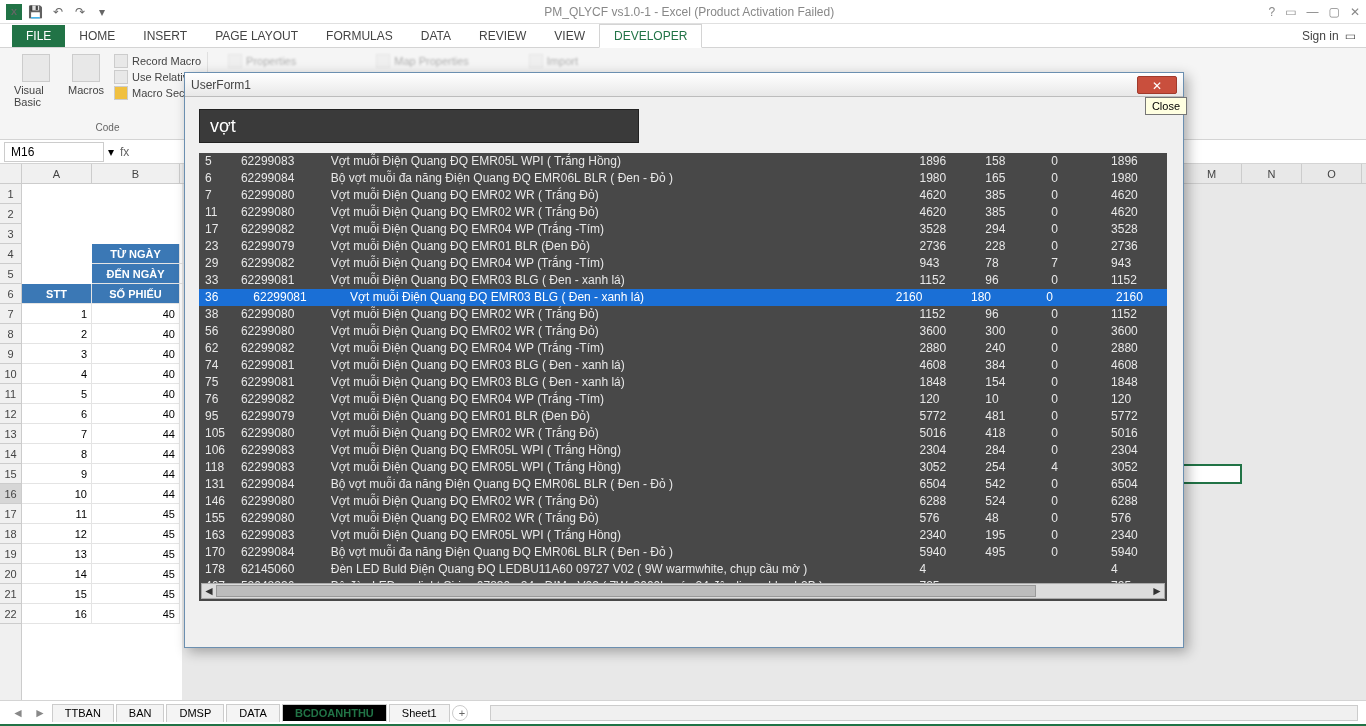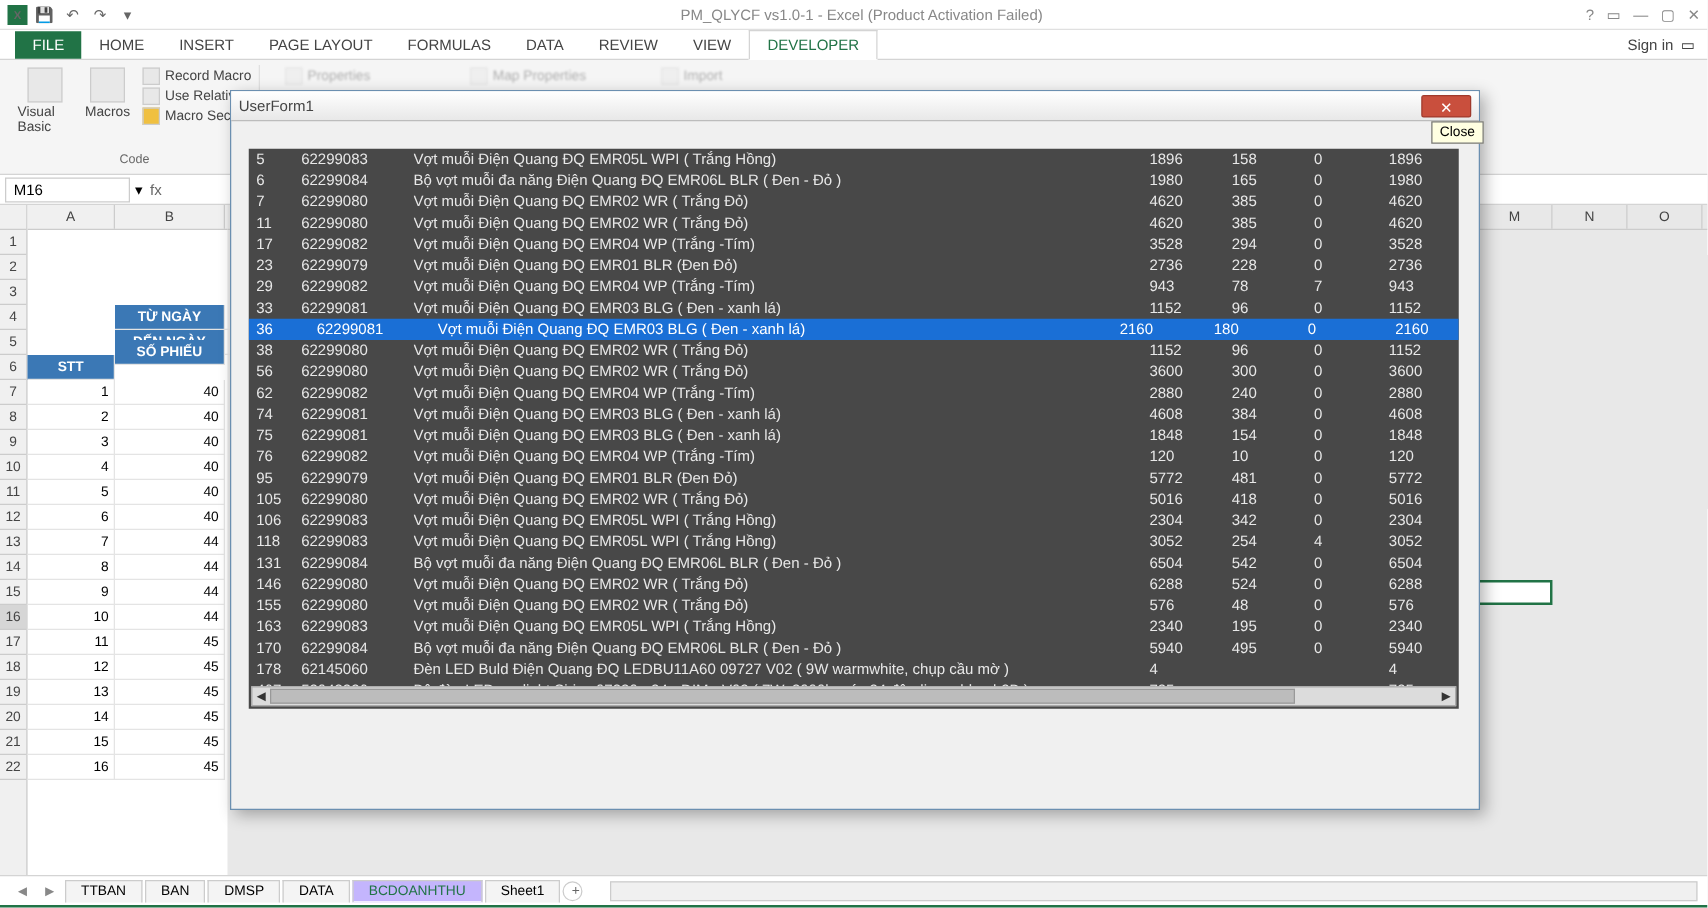--- a/index.html
+++ b/index.html
@@ -39,21 +39,21 @@
 .col-hdrs div { border-right: 1px solid #ccc; font-size: 11px; text-align: center; line-height: 20px; color: #444; }
 .cells { position: relative; }
 .cell { position: absolute; border-right: 1px solid #e4e4e4; border-bottom: 1px solid #e4e4e4; font-size: 11px; padding: 2px 4px; line-height: 16px; }
 .cell.hdr { background: #3b78b5; color: #fff; font-weight: bold; text-align: center; }
 .cell.num { text-align: right; }
 .grid-right { flex: 1; background: #e8e8e8; }
 
 .sheet-tabs { height: 24px; border-top: 1px solid #d4d4d4; display: flex; align-items: center; padding: 0 8px; gap: 2px; background: #fff; }
 .sheet-tabs .nav { color: #888; padding: 0 4px; }
 .sheet-tabs .tab { padding: 2px 12px; border: 1px solid #ccc; border-bottom: none; font-size: 11px; background: #f4f4f4; }
-.sheet-tabs .tab.active { background: #c4b5fd; color: #217346; font-weight: normal; border-bottom: 1px solid #fff; }
+.sheet-tabs .tab.active { background: #000000; color: #217346; font-weight: bold; border-bottom: 1px solid #fff; }
 .sheet-tabs .add { padding: 0 6px; color: #666; border: 1px solid #ccc; border-radius: 50%; width: 16px; height: 16px; line-height: 14px; text-align: center; font-size: 11px; }
 .sheet-tabs .hscroll { flex: 1; margin-left: 20px; height: 16px; background: #f0f0f0; border: 1px solid #ccc; position: relative; }
 
 .status-bar { height: 22px; background: #217346; color: #fff; display: flex; align-items: center; padding: 0 8px; font-size: 11px; }
 .status-bar .spacer { flex: 1; }
 
 .userform { position: absolute; left: 184px; top: 72px; width: 1000px; height: 576px; background: #f0f0f0; border: 1px solid #6b8fb0; box-shadow: 4px 4px 12px rgba(0,0,0,0.3); z-index: 50; }
 .userform .uf-title { height: 24px; background: linear-gradient(#fff,#e8e8e8); display: flex; align-items: center; padding: 0 6px; font-size: 12px; color: #444; border-bottom: 1px solid #bcbcbc; }
 .userform .uf-title .spacer { flex: 1; }
 .userform .uf-title .close { width: 40px; height: 18px; background: #c94f3d; color: #fff; text-align: center; line-height: 18px; border: 1px solid #a03a2c; border-radius: 2px; }
@@ -204,21 +204,21 @@
     </div>
   <div style="width:160px; position:relative;">
     <div class="col-hdrs">
       <div style="width:70px">A</div>
       <div style="width:88px">B</div>
     </div>
     <div class="cells" id="cells">
         <div class="cell hdr" style="left: 70px; top: 60px; width: 88px; height: 20px;">TỪ NGÀY</div>
         <div class="cell hdr" style="left: 70px; top: 80px; width: 88px; height: 20px;">ĐẾN NGÀY</div>
         <div class="cell hdr" style="left: 0px; top: 100px; width: 70px; height: 20px;">STT</div>
-        <div class="cell hdr" style="left: 70px; top: 88px; width: 88px; height: 20px;">SỐ PHIẾU</div>
+        <div class="cell hdr" style="left: 70px; top: 100px; width: 88px; height: 20px;">SỐ PHIẾU</div>
         <div class="cell num" style="left: 0px; top: 120px; width: 70px; height: 20px;">1</div>
         <div class="cell num" style="left: 70px; top: 120px; width: 88px; height: 20px;">40</div>
         <div class="cell num" style="left: 0px; top: 140px; width: 70px; height: 20px;">2</div>
         <div class="cell num" style="left: 70px; top: 140px; width: 88px; height: 20px;">40</div>
         <div class="cell num" style="left: 0px; top: 160px; width: 70px; height: 20px;">3</div>
         <div class="cell num" style="left: 70px; top: 160px; width: 88px; height: 20px;">40</div>
         <div class="cell num" style="left: 0px; top: 180px; width: 70px; height: 20px;">4</div>
         <div class="cell num" style="left: 70px; top: 180px; width: 88px; height: 20px;">40</div>
         <div class="cell num" style="left: 0px; top: 200px; width: 70px; height: 20px;">5</div>
         <div class="cell num" style="left: 70px; top: 200px; width: 88px; height: 20px;">40</div>
@@ -283,20 +283,21 @@
 </div>
 
 <div class="userform">
   <div class="uf-title">
     <span>UserForm1</span>
     <div class="spacer"></div>
     <div class="close">✕</div>
   </div>
   <div class="tooltip">Close</div>
   <div class="body">
+    <input class="search-box" value="vợt" style="">
     <div class="list" id="uflist">
       <div class="row">
           <span>5</span>
           <span>62299083</span>
           <span>Vợt muỗi Điện Quang  ĐQ EMR05L WPI ( Trắng Hồng)</span>
           <span>1896</span>
           <span>158</span>
           <span>0</span>
           <span>1896</span>
         </div>
@@ -442,21 +443,21 @@
           <span>5016</span>
           <span>418</span>
           <span>0</span>
           <span>5016</span>
         </div>
         <div class="row">
           <span>106</span>
           <span>62299083</span>
           <span>Vợt muỗi Điện Quang  ĐQ EMR05L WPI ( Trắng Hồng)</span>
           <span>2304</span>
-          <span>342</span>
+          <span>284</span>
           <span>0</span>
           <span>2304</span>
         </div>
         <div class="row">
           <span>118</span>
           <span>62299083</span>
           <span>Vợt muỗi Điện Quang  ĐQ EMR05L WPI ( Trắng Hồng)</span>
           <span>3052</span>
           <span>254</span>
           <span>4</span>

